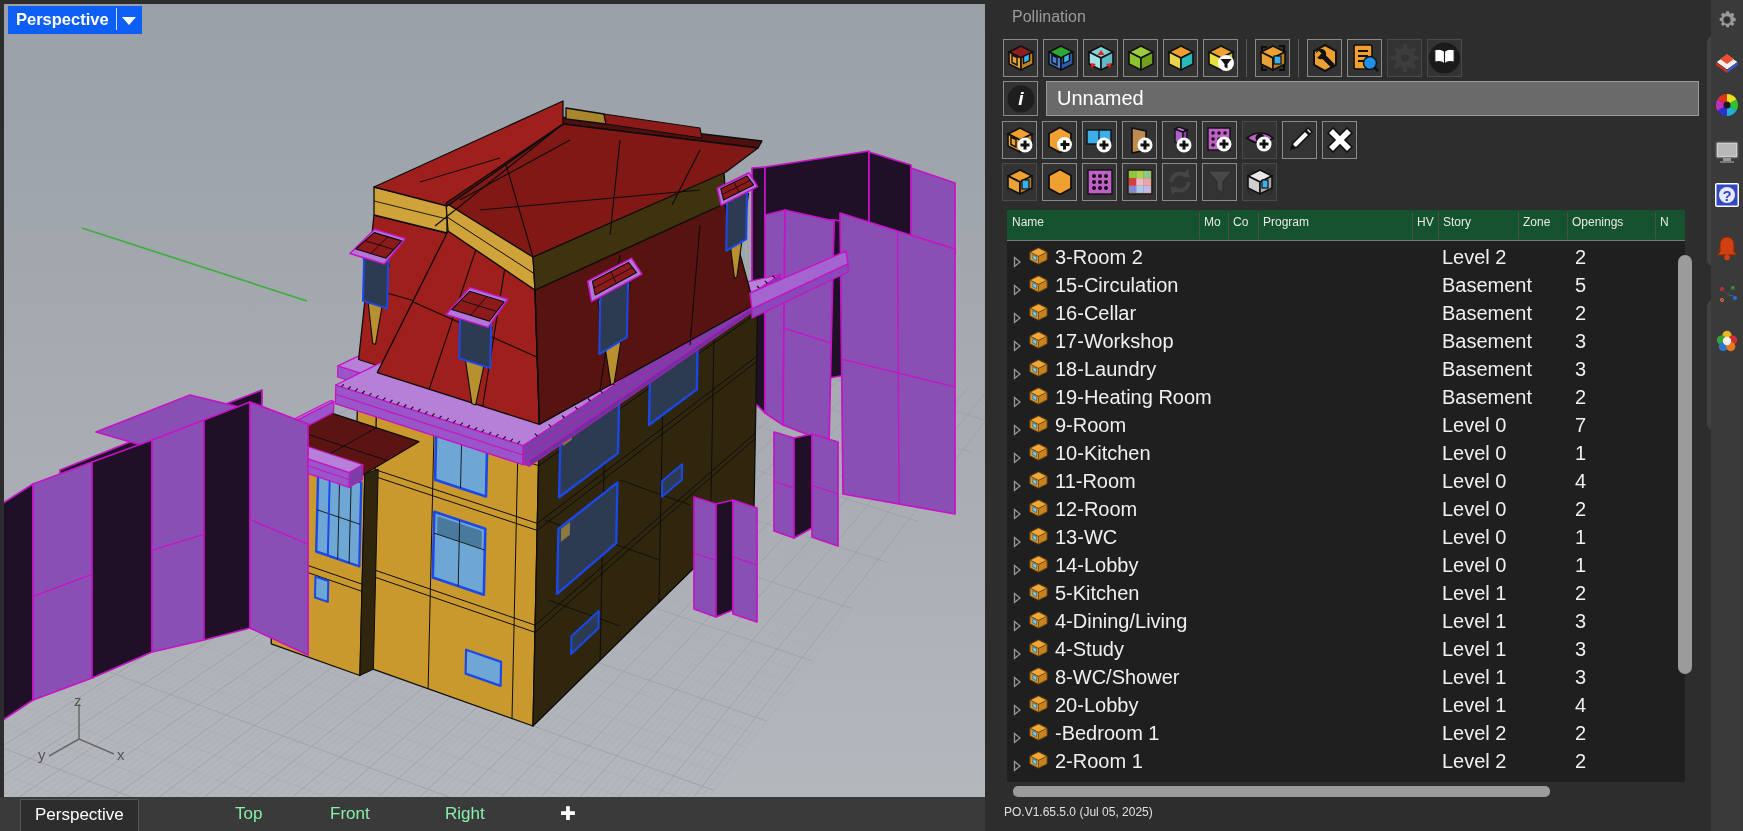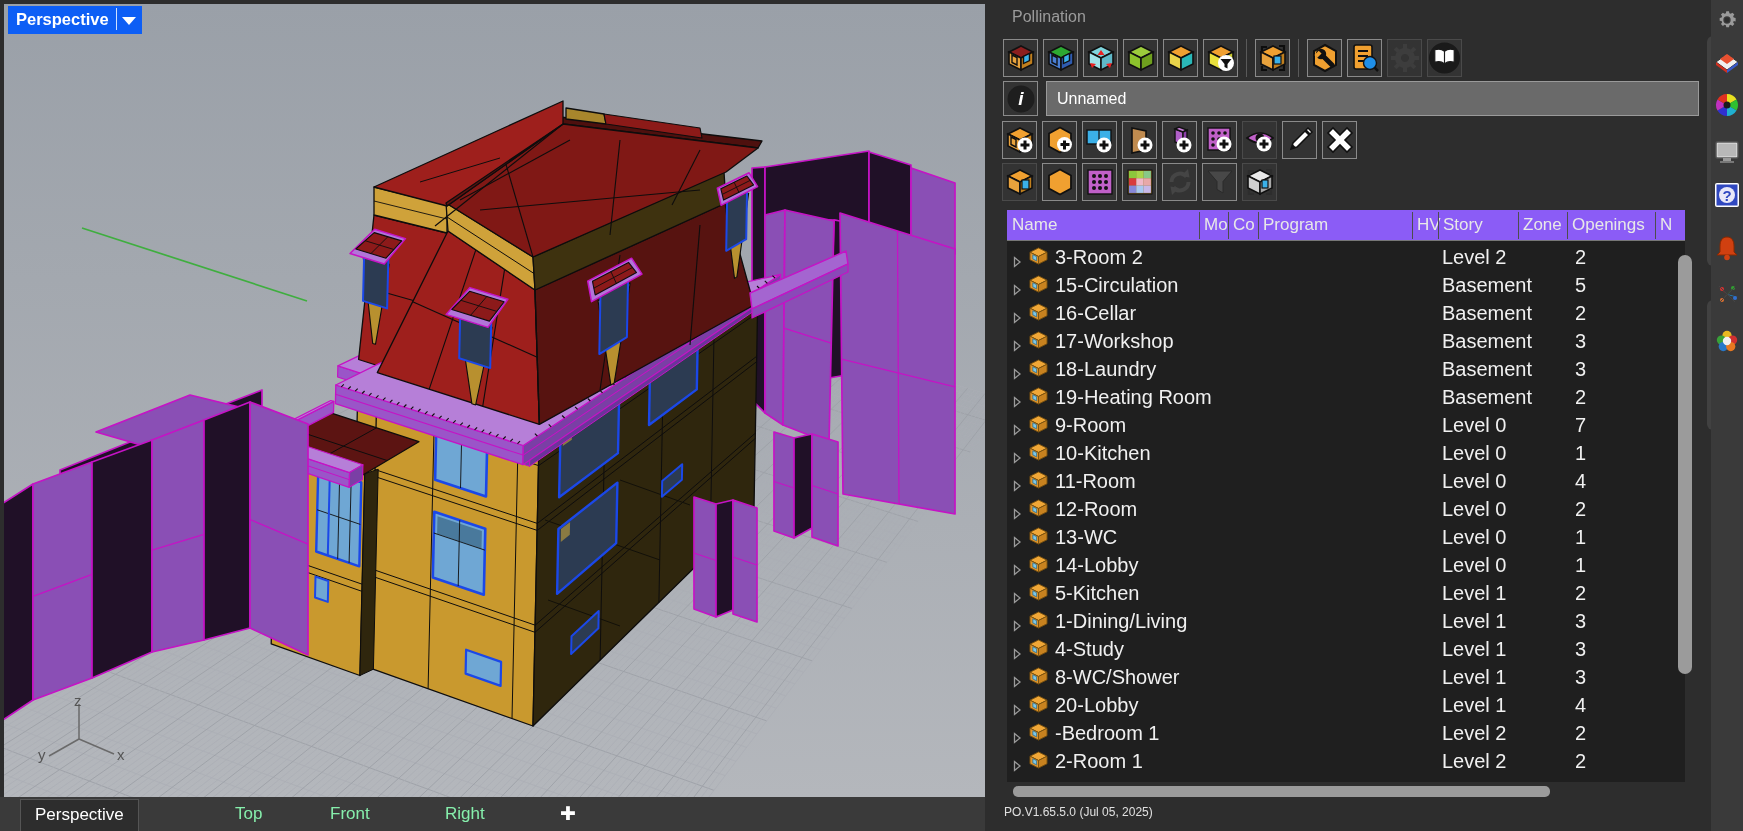--- a/index.html
+++ b/index.html
@@ -9,23 +9,23 @@
 .pbtn .arr{width:0;height:0;border-left:7px solid transparent;border-right:7px solid transparent;border-top:8px solid #fff;margin-top:3px}
 .tabbar{position:absolute;left:0;top:797px;width:985px;height:34px;background:#3a3a3a}
 .tab{position:absolute;top:7px;font-size:17px;color:#86efac}
 .tab.act{background:#2d2d2d;color:#fff;border:1px solid #555;border-bottom:none;left:20px;top:2px;padding:5px 14px 8px}
 .plus{position:absolute;color:#fff;font-size:19px;left:560px;top:5px}
 .panel{position:absolute;left:985px;top:0;width:726px;height:756px;background:#2d2d2d}
 .ptitle{position:absolute;left:27px;top:8px;color:#9b9b9b;font-size:16px}
 .toolrow{position:absolute;display:flex;gap:5px}
 .tbtn{width:35px;height:38px;background:#333;border:1px solid #8a8a8a;display:flex;align-items:center;justify-content:center;flex:none}
 .tbtn.nob{border-color:#4a4a4a}
-.field{position:absolute;background:#6a6a6a;border:1px solid #9a9a9a;color:#fff;font-size:16px;display:flex;align-items:center;padding-left:10px}
+.field{position:absolute;background:#6a6a6a;border:1px solid #9a9a9a;color:#fff;font-size:20px;display:flex;align-items:center;padding-left:10px}
 .table{position:absolute;left:22px;top:210px;width:678px;height:572px;background:#1f1f1f}
-.thead{position:absolute;left:0;top:0;width:100%;height:31px;background:#8b5cf6;border-bottom:1px solid #777;color:#e8e8e8;font-size:17px}
+.thead{position:absolute;left:0;top:0;width:100%;height:31px;background:#14532d;border-bottom:1px solid #777;color:#e8e8e8;font-size:12px}
 .thead span{position:absolute;top:5px}
 .thead i{position:absolute;top:2px;width:1px;height:27px;background:#4d4d4d;font-style:normal}
 .tbody{position:absolute;left:0;top:32px;width:100%;height:540px;overflow:hidden;color:#f0f0f0;font-size:20px}
 .trow{position:relative;height:28px}
 .tri{position:absolute;left:5px;top:8px}
 .cub{position:absolute;left:22px;top:5px}
 .nm{position:absolute;left:48px;top:4px}
 .st{position:absolute;left:435px;top:4px}
 .op{position:absolute;left:568px;top:4px}
 .vsb{position:absolute;left:693px;top:255px;width:14px;height:419px;background:#9b9b9b;border-radius:7px}
@@ -917,21 +917,21 @@
 <div class="trow">
           <span class="tri"><svg width="10" height="12" viewBox="0 0 10 12">
               <path d="M2.5 1.5 L8 6 L2.5 10.5 Z" fill="none" stroke="#9a9a9a" stroke-width="1.3"></path>
             </svg></span>
           <span class="cub"><svg width="19" height="18" viewBox="0 0 20 19">
               <polygon points="10,1 19,5.5 10,10 1,5.5" fill="#f0a737" stroke="#7a5210" stroke-width="1"></polygon>
               <polygon points="1,5.5 10,10 10,18 1,13.5" fill="#e0952c" stroke="#7a5210" stroke-width="1"></polygon>
               <polygon points="19,5.5 10,10 10,18 19,13.5" fill="#c8821f" stroke="#7a5210" stroke-width="1"></polygon>
               <polygon points="4,8.2 8,10.2 8,14.6 4,12.6" fill="#7ec8e8" stroke="#2b6d8c" stroke-width="0.8"></polygon>
             </svg></span>
-          <span class="nm">1-Dining/Living</span>
+          <span class="nm">4-Dining/Living</span>
           <span class="st">Level 1</span>
           <span class="op">3</span>
         </div>
 <div class="trow">
           <span class="tri"><svg width="10" height="12" viewBox="0 0 10 12">
               <path d="M2.5 1.5 L8 6 L2.5 10.5 Z" fill="none" stroke="#9a9a9a" stroke-width="1.3"></path>
             </svg></span>
           <span class="cub"><svg width="19" height="18" viewBox="0 0 20 19">
               <polygon points="10,1 19,5.5 10,10 1,5.5" fill="#f0a737" stroke="#7a5210" stroke-width="1"></polygon>
               <polygon points="1,5.5 10,10 10,18 1,13.5" fill="#e0952c" stroke="#7a5210" stroke-width="1"></polygon>

